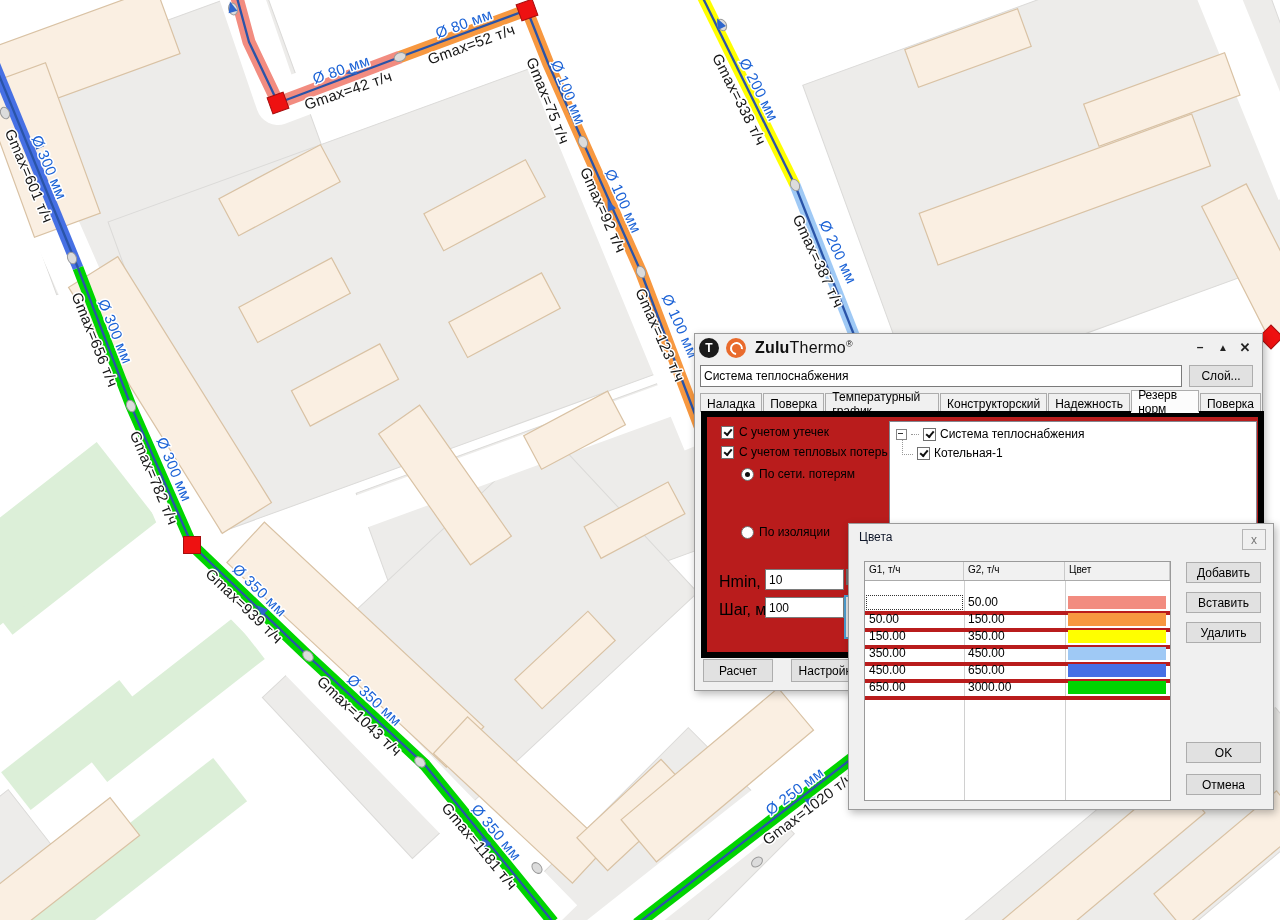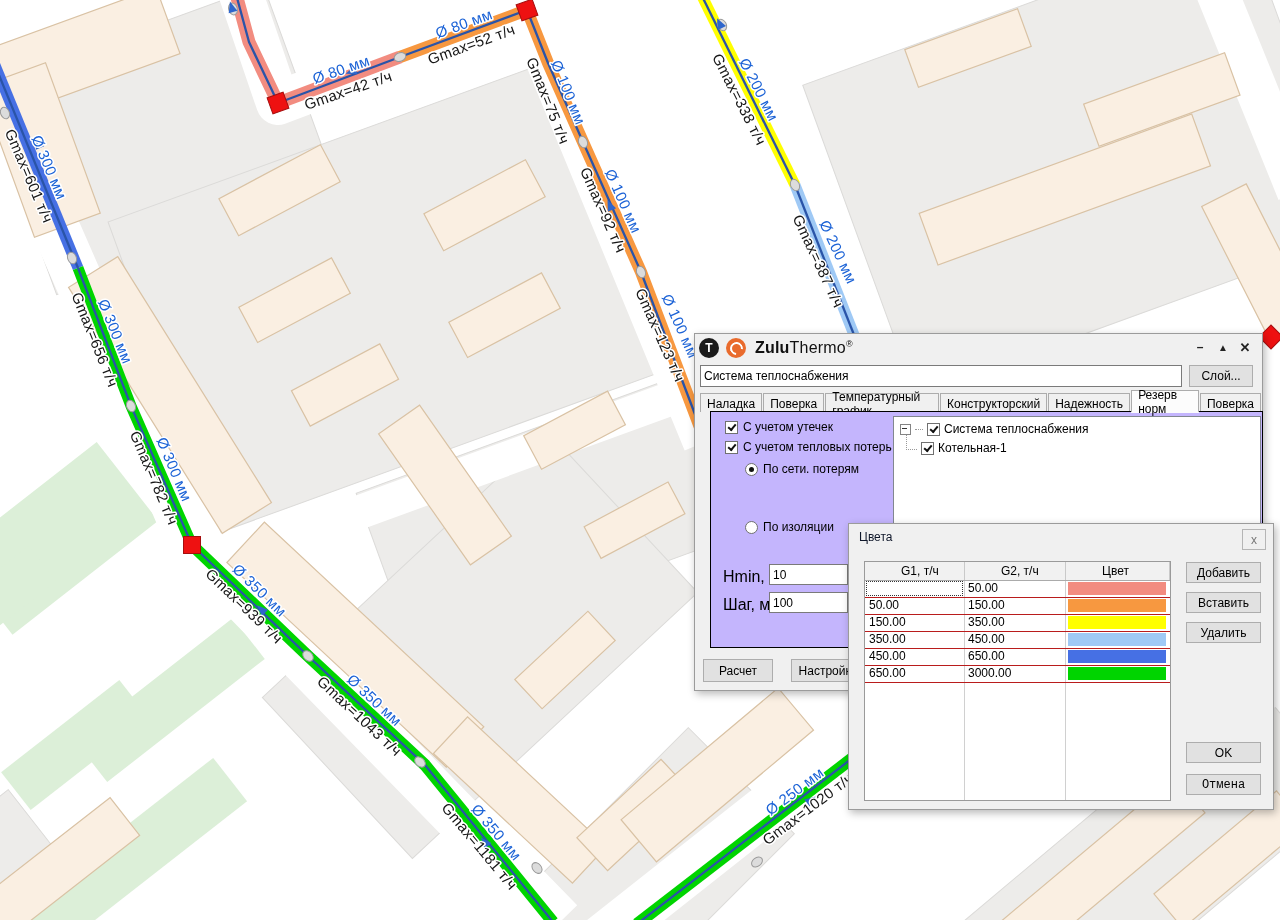--- a/index.html
+++ b/index.html
@@ -38,22 +38,22 @@
 
   #system-input{left:5px;top:31px;width:482px;height:22px;}
   #layer-btn{left:494px;top:31px;width:64px;height:22px;}
 
   .tabs{position:absolute;left:5px;top:57px;height:21px;display:flex;align-items:flex-end;}
   .tab{height:17px;padding:1px 6px 0 6px;border:1px solid #ACACAC;border-bottom:none;
        background:#F0F0F0;margin-right:1px;font-size:12px;display:flex;align-items:center;
        position:relative;z-index:1;cursor:default;}
   .tab.active{height:20px;background:#FCFCFC;z-index:3;box-shadow:0 1px 0 #FCFCFC;}
 
-  .tabpage{position:absolute;left:15px;top:77px;width:551px;height:235px;
-           background:#c4b5fd;border:1px solid #000000;z-index:2;}
+  .tabpage{position:absolute;left:6px;top:77px;width:551px;height:235px;
+           background:#b91c1c;border:6px solid #000000;z-index:2;}
 
   .cbrow{position:absolute;display:flex;align-items:center;gap:5px;font-size:12px;}
   .cb{width:13px;height:13px;background:#fff;border:1px solid #707070;position:relative;box-sizing:border-box;flex:0 0 13px;}
   .cb.checked::after{content:"";position:absolute;left:2px;top:2px;width:6px;height:3px;
        border-left:2px solid #111;border-bottom:2px solid #111;transform:rotate(-50deg);}
   .radio{width:13px;height:13px;border-radius:50%;background:#fff;border:1px solid #707070;
          position:relative;box-sizing:border-box;flex:0 0 13px;}
   .radio.selected::after{content:"";position:absolute;left:3px;top:3px;width:5px;height:5px;
          border-radius:50%;background:#111;}
 
@@ -77,22 +77,22 @@
 
   
   #colors-dlg{left:848px;top:523px;width:424px;height:285px;z-index:10;}
   #colors-title{left:10px;top:6px;font-size:12px;color:#0f172a;}
   #colors-close{left:393px;top:5px;width:24px;height:21px;background:#F0F0F0;
                 border:1px solid #B5B5B5;color:#777;font-size:12px;}
   #grid{left:15px;top:37px;width:305px;height:238px;background:#fff;border:1px solid #9A9A9A;overflow:hidden;}
   .col-line{position:absolute;top:0;bottom:0;width:1px;background:#D0D0D0;}
   .g-head{position:absolute;left:0;top:0;right:0;height:18px;background:#F1F1F1;
           border-bottom:1px solid #ABABAB;display:flex;}
-  .g-head .hc{box-sizing:border-box;padding:2px 0 0 4px;font-size:12px;border-right:1px solid #C9C9C9;margin-left:32px;}
-  .g-row{position:absolute;left:0;right:0;height:17px;border-bottom:1px solid #b91c1c;display:flex;}
+  .g-head .hc{box-sizing:border-box;padding:2px 0 0 4px;font-size:10px;border-right:1px solid #C9C9C9;}
+  .g-row{position:absolute;left:0;right:0;height:17px;border-bottom:4px solid #b91c1c;display:flex;margin-top:14px;}
   .g-cell{box-sizing:border-box;padding:1px 0 0 4px;font-size:12px;position:relative;}
   .g-cell.sel{outline:1px dotted #333;outline-offset:-2px;}
   .swatch{position:absolute;left:3px;right:4px;top:2px;bottom:2px;}
   .side-btn{width:75px;height:21px;}
 
   
   text{font-family:"Liberation Sans",sans-serif;}
   .lab{font-size:15px;text-anchor:middle;paint-order:stroke;stroke:#fff;stroke-width:3px;
        stroke-linejoin:round;font-weight:500;letter-spacing:.3px;}
   .lab-d{fill:#1B62D6;}
@@ -399,15 +399,15 @@
           </div>
         </div>
     </div>
 
     <div id="side-btns">
         <div class="btn side-btn" style="left: 337px; top: 38px;">Добавить</div>
         <div class="btn side-btn" style="left: 337px; top: 68px;">Вставить</div>
         <div class="btn side-btn" style="left: 337px; top: 98px;">Удалить</div>
       </div>
     <div class="btn side-btn" style="left:337px;top:218px;">OK</div>
-    <div class="btn side-btn" style="left:337px;top:250px;font-family:Liberation Mono, monospace;">Отмена</div>
+    <div class="btn side-btn" style="left:337px;top:250px;">Отмена</div>
   </div>
 </div>
 
 </body></html>

